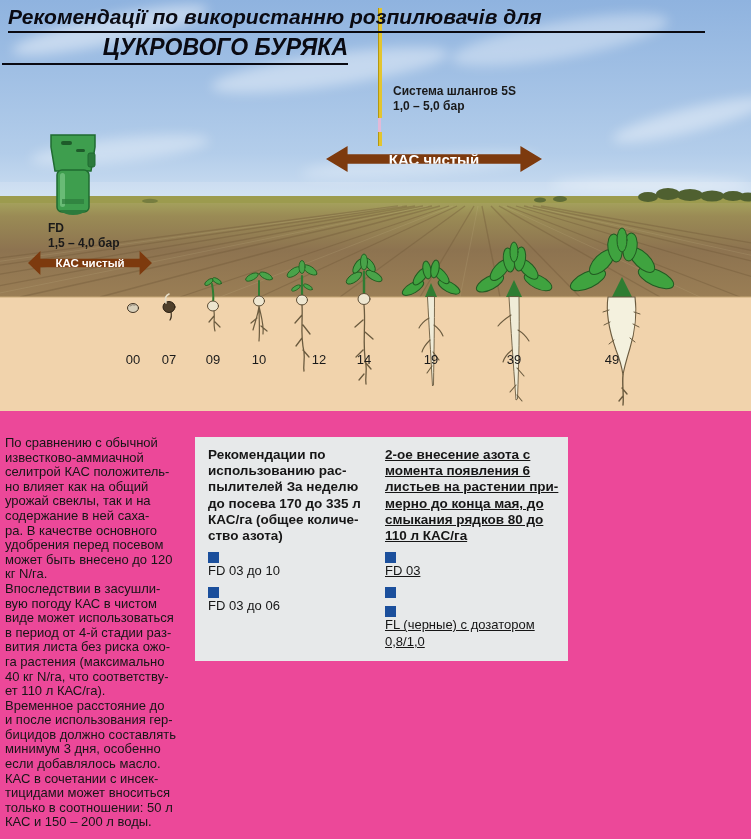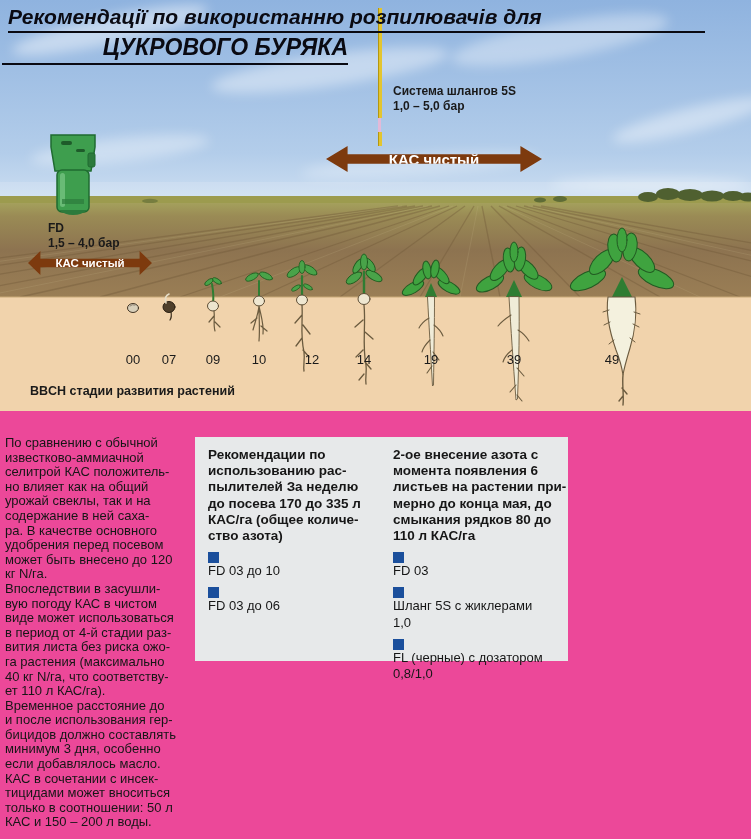--- a/index.html
+++ b/index.html
@@ -24,21 +24,21 @@
   #arrow-left{left:28px;top:251px;width:124px;height:24px;}
   #arrow-left span{font-size:11.5px;}
   .stage-num{position:absolute;top:352px;transform:translateX(-50%);font-size:13px;color:#1a1a1a;}
   #bbch{left:30px;top:384px;font-size:12.5px;}
   
   #left-col{position:absolute;left:5px;top:436px;width:186px;font-size:13px;line-height:14.6px;
             white-space:pre-line;color:#161616;}
   #panel{position:absolute;left:195px;top:437px;width:373px;height:224px;background:#e7e9ea;}
   .panel-col{position:absolute;top:10px;font-size:13px;line-height:16.2px;color:#161616;}
   #panel-col1{left:13px;width:170px;}
-  #panel-col2{left:198px;width:180px;}
+  #panel-col2{left:190px;width:180px;text-decoration:underline;}
   .panel-heading{font-weight:bold;font-size:13.5px;white-space:pre-line;}
   .bullet-row{display:flex;margin-top:5px;flex-direction:column;}
   .bullet-sq{flex:0 0 11px;width:11px;height:11px;background:#1b4f9c;margin:3px 6px 0 0;}
   .bullet-txt{white-space:pre-line;}
   .gap22{margin-top:22px;}
 </style>
 </head>
 <body>
 
 <div id="page">
@@ -241,27 +241,26 @@
 1,5 – 4,0 бар</div>
 
     <div class="kas-arrow" id="arrow-left">
       <span>КАС чистый</span>
     </div>
 
     <span class="stage-num" style="left:133px;">00</span>
     <span class="stage-num" style="left:169px;">07</span>
     <span class="stage-num" style="left:213px;">09</span>
     <span class="stage-num" style="left:259px;">10</span>
-    <span class="stage-num" style="left:312px;">12</span>
+    <span class="stage-num" style="left:319px;">12</span>
     <span class="stage-num" style="left:364px;">14</span>
     <span class="stage-num" style="left:431px;">19</span>
     <span class="stage-num" style="left:514px;">39</span>
     <span class="stage-num" style="left:612px;">49</span>
 
-    <div class="lbl" id="bbch">BBCH стадии развития растений</div>
   </div>
 
   <div id="left-col">По сравнению с обычной
 известково-аммиачной
 селитрой КАС положитель-
 но влияет как на общий
 урожай свеклы, так и на
 содержание в ней саха-
 ра. В качестве основного
 удобрения перед посевом
@@ -308,22 +307,20 @@
 листьев на растении при-
 мерно до конца мая, до
 смыкания рядков 80 до
 110 л КАС/га</div>
       <div class="bullet-row">
         <span class="bullet-sq"></span>
         <span class="bullet-txt">FD 03</span>
       </div>
       <div class="bullet-row">
         <span class="bullet-sq"></span>
-        <span class="bullet-txt">Шланг 5S с жиклерами
-1,0</span>
       </div>
       <div class="bullet-row">
         <span class="bullet-sq"></span>
         <span class="bullet-txt">FL (черные) с дозатором
 0,8/1,0</span>
       </div>
     </div>
   </div>
 
 </div>

